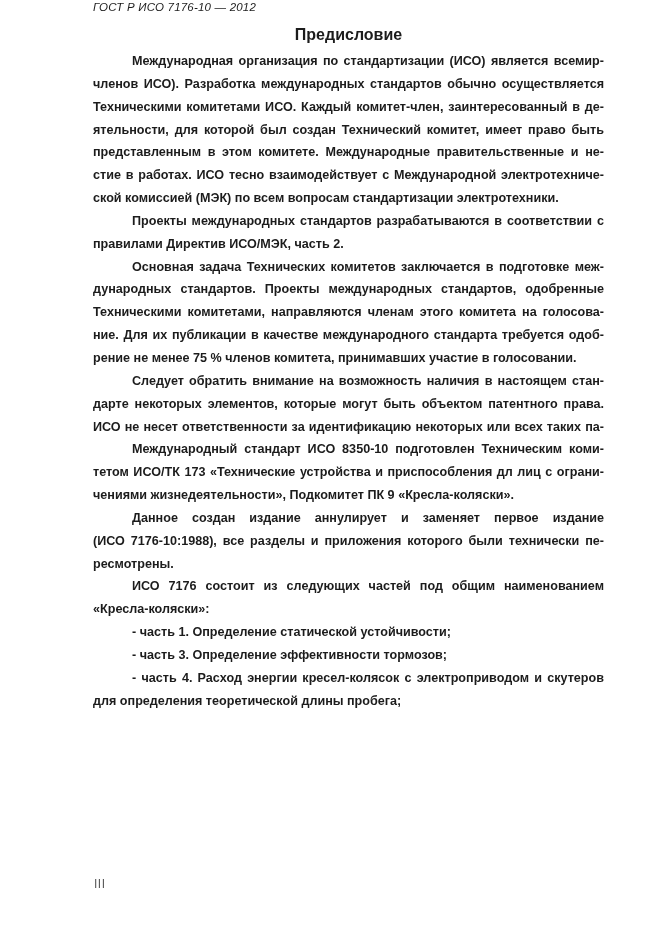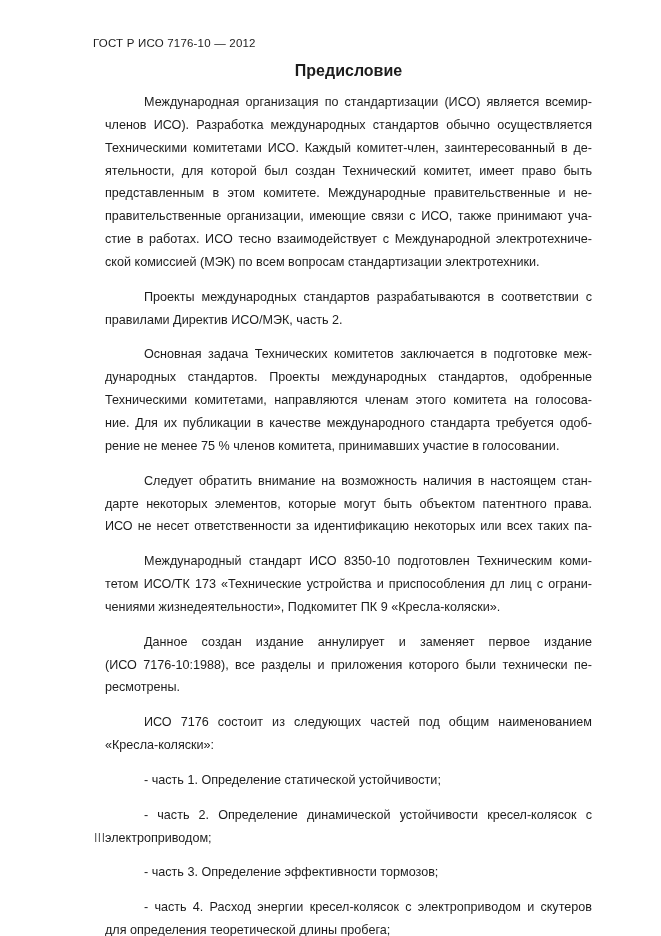--- a/index.html
+++ b/index.html
@@ -16,76 +16,76 @@
     color: #1c1c1c;
     -webkit-font-smoothing: antialiased;
   }
   .content {
     position: absolute;
     left: 93px;
     top: 0;
     width: 511px;
   }
   .doc-header {
-    margin-top: 36px;
     font-size: 11.5px;
     line-height: 14px;
     letter-spacing: 0.2px;
     text-align: left;
+    font-style: italic;
   }
   .doc-title {
     margin-top: 13px;
     text-align: center;
     font-weight: bold;
     font-size: 16px;
     line-height: 16px;
   }
   .doc-body {
     margin-top: 7px;
     font-size: 12.6px;
     line-height: 22.85px;
   }
   .paragraph {
-    margin: 12px;
+    margin: 0;
     padding: 0;
+    font-weight: bold;
   }
   .line {
     text-align: justify;
     text-align-last: justify;
   }
   .line.last {
     text-align-last: left;
   }
   .line.first {
     text-indent: 39px;
   }
   .page-number {
     position: absolute;
     left: 94px;
-    top: 831px;
+    top: 877px;
     font-size: 12px;
     line-height: 14px;
     color: #5a5a5a;
     letter-spacing: 0.5px;
   }
 </style>
 </head>
 <body>
 
 <div class="content">
   <div class="doc-header">ГОСТ Р ИСО 7176-10 — 2012</div>
   <div class="doc-title">Предисловие</div>
   <div class="doc-body">
       <div class="paragraph">
         <div class="line first">Международная организация по стандартизации (ИСО) является всемир-</div>
         <div class="line">членов ИСО). Разработка международных стандартов обычно осуществляется</div>
         <div class="line">Техническими комитетами ИСО. Каждый комитет-член, заинтересованный в де-</div>
         <div class="line">ятельности, для которой был создан Технический комитет, имеет право быть</div>
         <div class="line">представленным в этом комитете. Международные правительственные и не-</div>
-        <div class="line">правительственные организации, имеющие связи с ИСО, также принимают уча-</div>
         <div class="line">стие в работах. ИСО тесно взаимодействует с Международной электротехниче-</div>
         <div class="line last">ской комиссией (МЭК) по всем вопросам стандартизации электротехники.</div>
       </div>
       <div class="paragraph">
         <div class="line first">Проекты международных стандартов разрабатываются в соответствии с</div>
         <div class="line last">правилами Директив ИСО/МЭК, часть 2.</div>
       </div>
       <div class="paragraph">
         <div class="line first">Основная задача Технических комитетов заключается в подготовке меж-</div>
         <div class="line">дународных стандартов. Проекты международных стандартов, одобренные</div>
@@ -109,24 +109,20 @@
         <div class="line last">ресмотрены.</div>
       </div>
       <div class="paragraph">
         <div class="line first">ИСО 7176 состоит из следующих частей под общим наименованием</div>
         <div class="line last">«Кресла-коляски»:</div>
       </div>
       <div class="paragraph">
         <div class="line first last">- часть 1. Определение статической устойчивости;</div>
       </div>
       <div class="paragraph">
-        <div class="line first">- часть 2. Определение динамической устойчивости кресел-колясок с</div>
-        <div class="line last">электроприводом;</div>
-      </div>
-      <div class="paragraph">
         <div class="line first last">- часть 3. Определение эффективности тормозов;</div>
       </div>
       <div class="paragraph">
         <div class="line first">- часть 4. Расход энергии кресел-колясок с электроприводом и скутеров</div>
         <div class="line last">для определения теоретической длины пробега;</div>
       </div>
     </div>
 </div>
 
 <div class="page-number">III</div>

